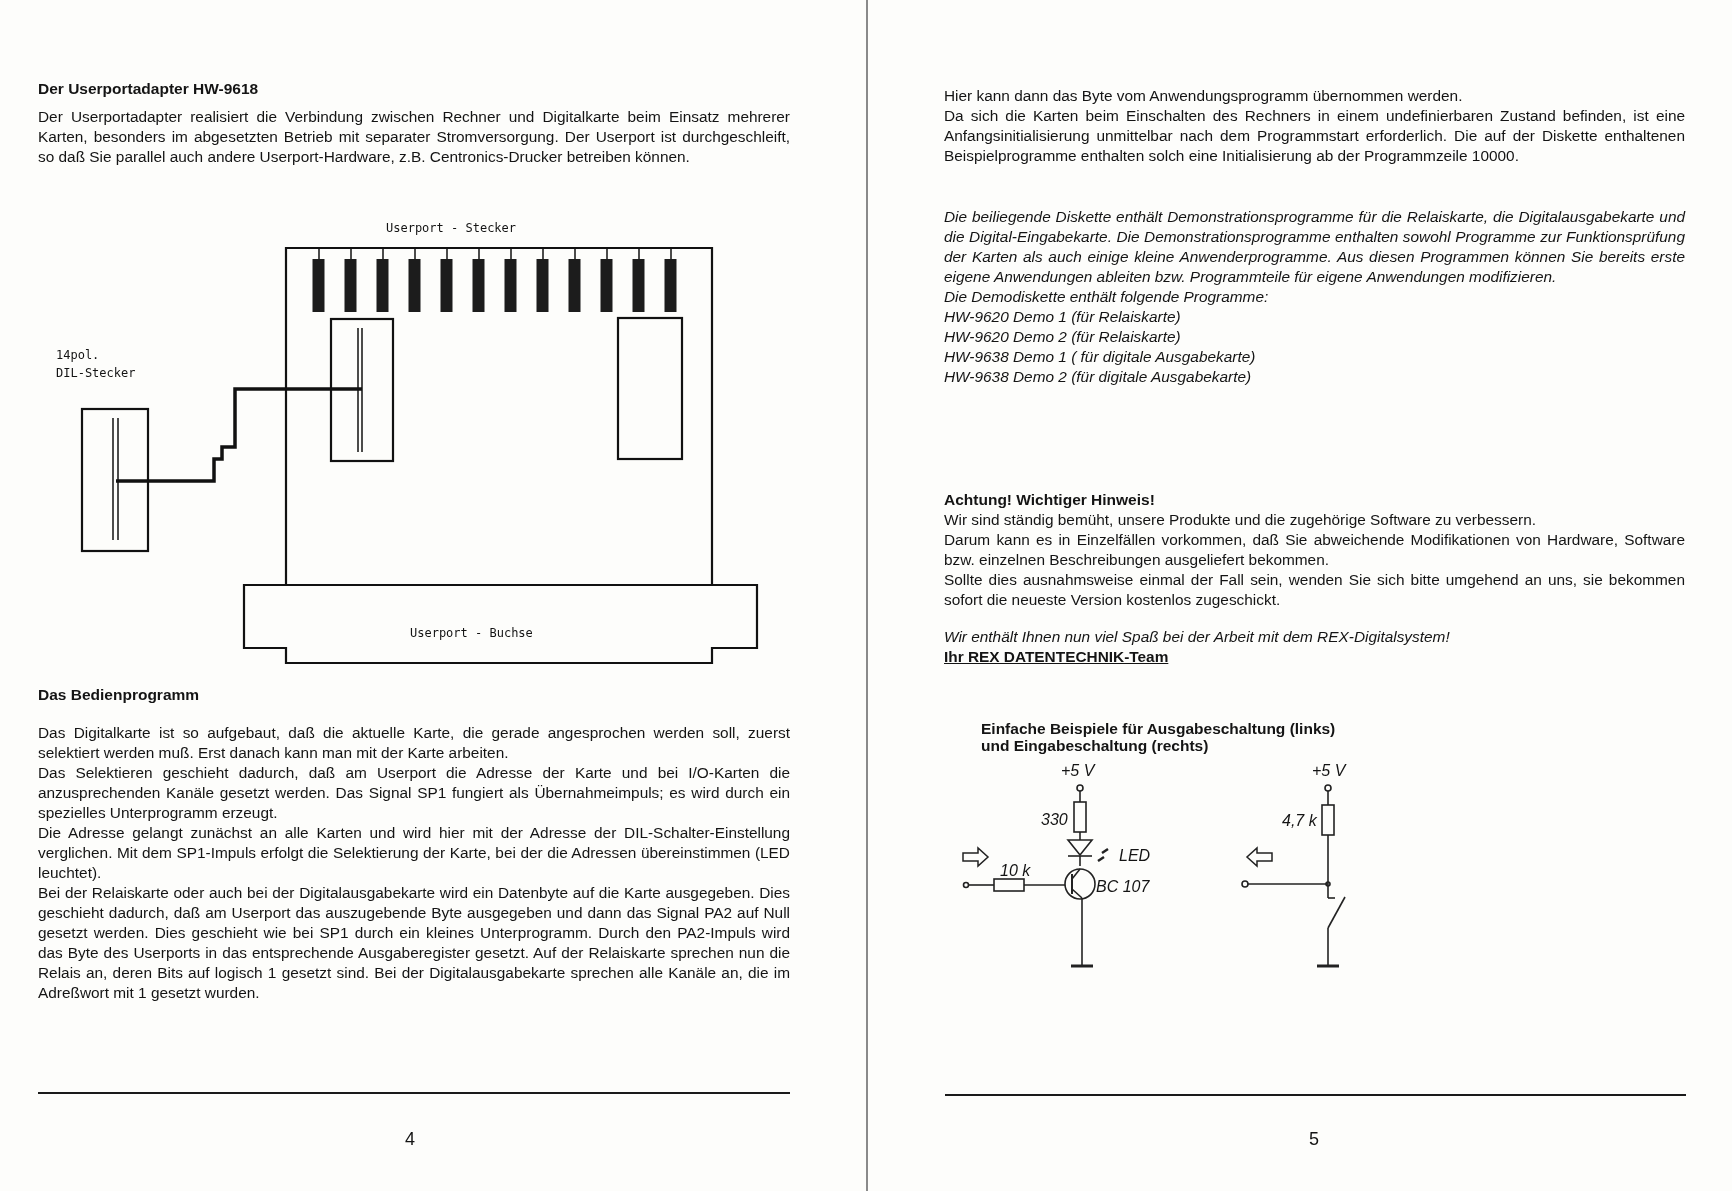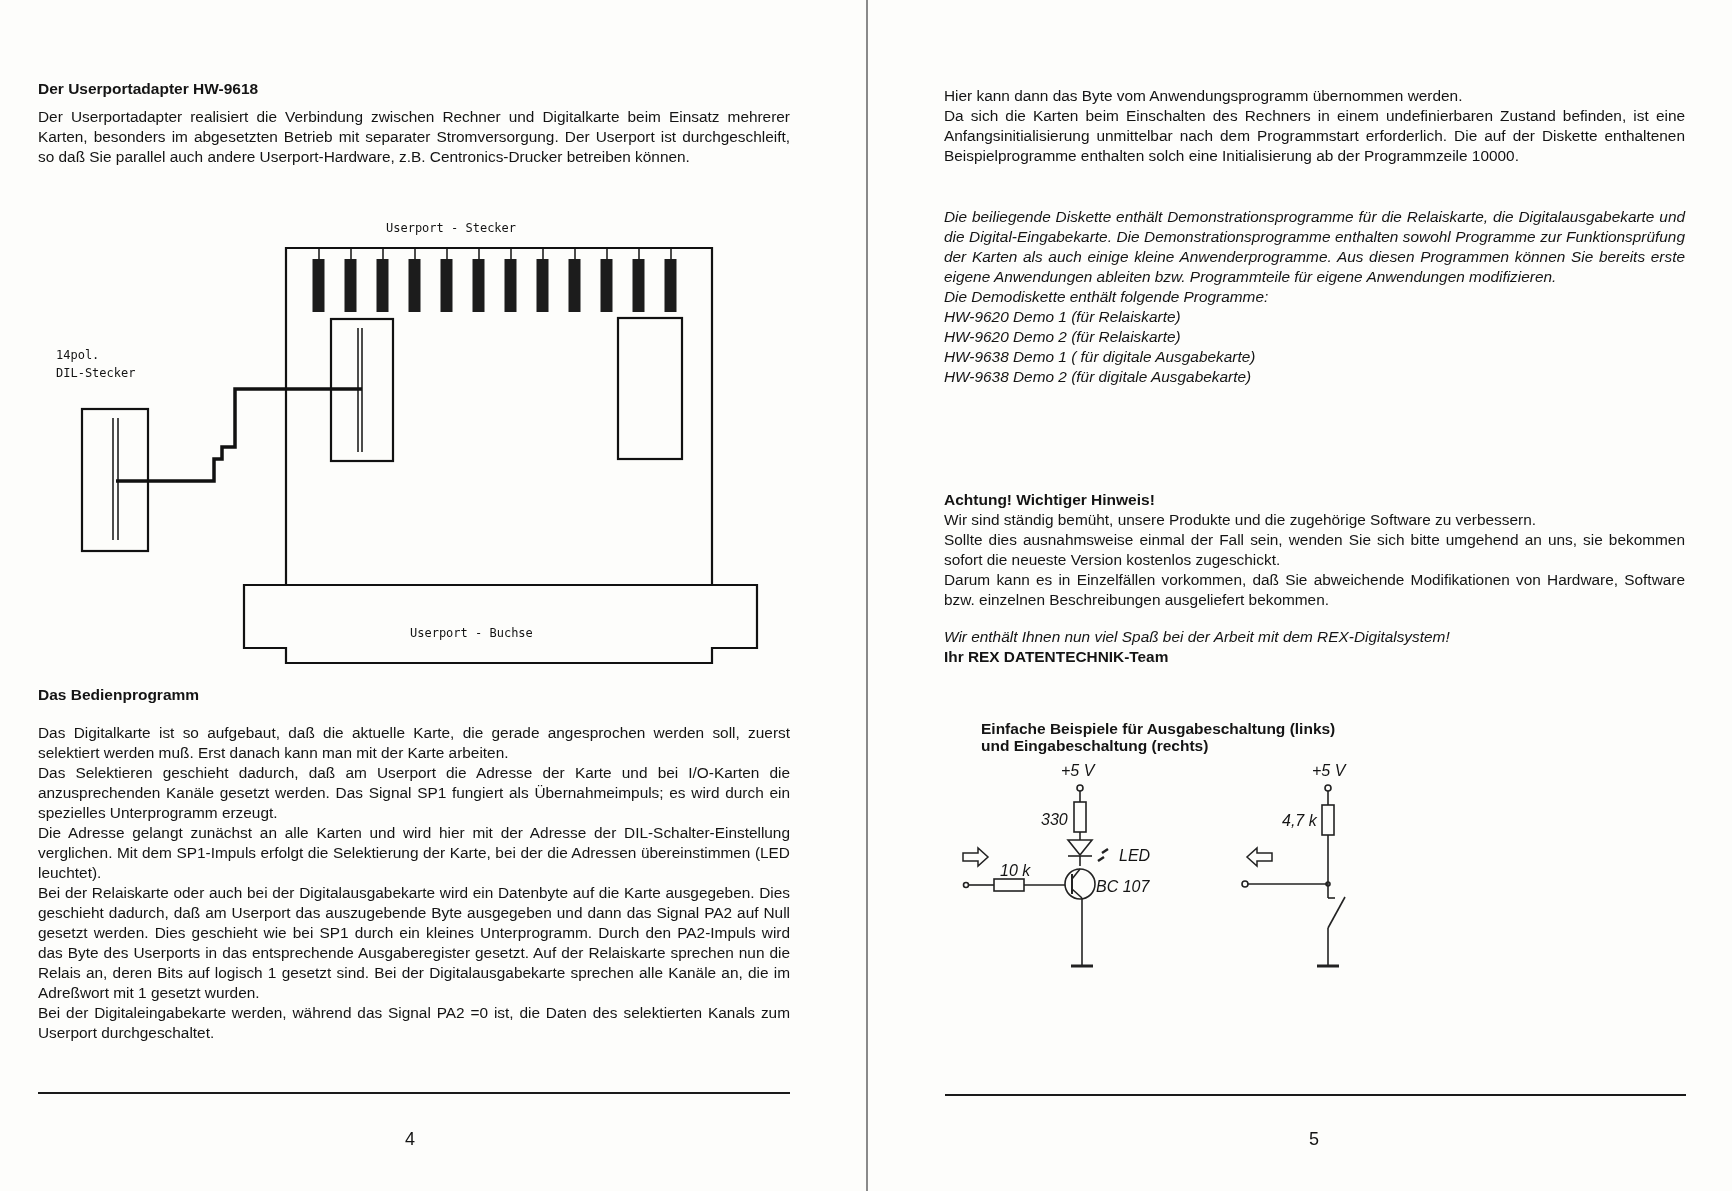--- a/index.html
+++ b/index.html
@@ -7,21 +7,21 @@
        font-family:"Liberation Sans",sans-serif;color:#141414;}
   .page{position:absolute;top:0;height:1055px;}
   #page-left{left:0;width:866px;}
   #page-right{left:868px;width:864px;}
   .gutter{position:absolute;left:866px;top:0;width:2px;height:1191px;background:#8a8a8a;}
   .blk{position:absolute;font-size:15.4px;line-height:20px;}
   .just{text-align:justify;text-align-last:left;}
   h2{margin:0;font-size:15.5px;font-weight:bold;line-height:20px;}
   p{margin:0;}
   .ital{font-style:italic;}
-  .bold{font-weight:bold;}
+  .bold{font-weight:bold;text-decoration:underline;}
   .mono{font-family:"DejaVu Sans Mono",monospace;font-size:12px;position:absolute;white-space:pre;line-height:18px;}
   .rule{position:absolute;height:2px;background:#1a1a1a;}
   .pagenum{position:absolute;font-size:18px;}
   svg{position:absolute;overflow:visible;}
   .cap{position:absolute;font-size:15.5px;line-height:18px;font-weight:bold;}
   .clbl{position:absolute;font-size:16px;font-style:italic;}
 </style>
 </head>
 <body>
 
@@ -87,21 +87,20 @@
   </svg>
 
   <div class="blk" style="left:38px;top:685px;">
     <h2>Das Bedienprogramm</h2>
   </div>
   <div class="blk just" style="left:38px;top:723px;width:752px;">
     <p>Das Digitalkarte ist so aufgebaut, daß die aktuelle Karte, die gerade angesprochen werden soll, zuerst selektiert werden muß. Erst danach kann man mit der Karte arbeiten.</p>
     <p>Das Selektieren geschieht dadurch, daß am Userport die Adresse der Karte und bei I/O-Karten die anzusprechenden Kanäle gesetzt werden. Das Signal SP1 fungiert als Übernahmeimpuls; es wird durch ein spezielles Unterprogramm erzeugt.</p>
     <p>Die Adresse gelangt zunächst an alle Karten und wird hier mit der Adresse der DIL-Schalter-Einstellung verglichen. Mit dem SP1-Impuls erfolgt die Selektierung der Karte, bei der die Adressen übereinstimmen (LED leuchtet).</p>
     <p>Bei der Relaiskarte oder auch bei der Digitalausgabekarte wird ein Datenbyte auf die Karte ausgegeben. Dies geschieht dadurch, daß am Userport das auszugebende Byte ausgegeben und dann das Signal PA2 auf Null gesetzt werden. Dies geschieht wie bei SP1 durch ein kleines Unterprogramm. Durch den PA2-Impuls wird das Byte des Userports in das entsprechende Ausgaberegister gesetzt. Auf der Relaiskarte sprechen nun die Relais an, deren Bits auf logisch 1 gesetzt sind. Bei der Digitalausgabekarte sprechen alle Kanäle an, die im Adreßwort mit 1 gesetzt wurden.</p>
-    <p>Bei der Digitaleingabekarte werden, während das Signal PA2 =0 ist, die Daten des selektierten Kanals zum Userport durchgeschaltet.</p>
   </div>
 
   <div class="rule" style="left:38px;top:1092px;width:752px;"></div>
   <div class="pagenum" style="left:405px;top:1129px;">4</div>
 </div>
 
 <div class="page" id="page-right">
 
   <div class="blk just" style="left:76px;top:86px;width:741px;">
     <p>Hier kann dann das Byte vom Anwendungsprogramm übernommen werden.</p>
@@ -115,22 +114,22 @@
       <div>HW-9620 Demo 1 (für Relaiskarte)</div>
       <div>HW-9620 Demo 2 (für Relaiskarte)</div>
       <div>HW-9638 Demo 1 ( für digitale Ausgabekarte)</div>
       <div>HW-9638 Demo 2 (für digitale Ausgabekarte)</div>
     </div>
   </div>
 
   <div class="blk just" style="left:76px;top:490px;width:741px;">
     <h2>Achtung! Wichtiger Hinweis!</h2>
     <p>Wir sind ständig bemüht, unsere Produkte und die zugehörige Software zu verbessern.</p>
+    <p>Darum kann es in Einzelfällen vorkommen, daß Sie abweichende Modifikationen von Hardware, Software bzw. einzelnen Beschreibungen ausgeliefert bekommen.</p>
     <p>Sollte dies ausnahmsweise einmal der Fall sein, wenden Sie sich bitte umgehend an uns, sie bekommen sofort die neueste Version kostenlos zugeschickt.</p>
-    <p>Darum kann es in Einzelfällen vorkommen, daß Sie abweichende Modifikationen von Hardware, Software bzw. einzelnen Beschreibungen ausgeliefert bekommen.</p>
   </div>
 
   <div class="blk" style="left:76px;top:627px;width:741px;">
     <p class="ital">Wir enthält Ihnen nun viel Spaß bei der Arbeit mit dem REX-Digitalsystem!</p>
     <p class="bold">Ihr REX DATENTECHNIK-Team</p>
   </div>
 
   <div class="cap" style="left:113px;top:720px;">Einfache Beispiele für Ausgabeschaltung (links)</div>
   <div class="cap" style="left:113px;top:737px;">und Eingabeschaltung (rechts)</div>
 

